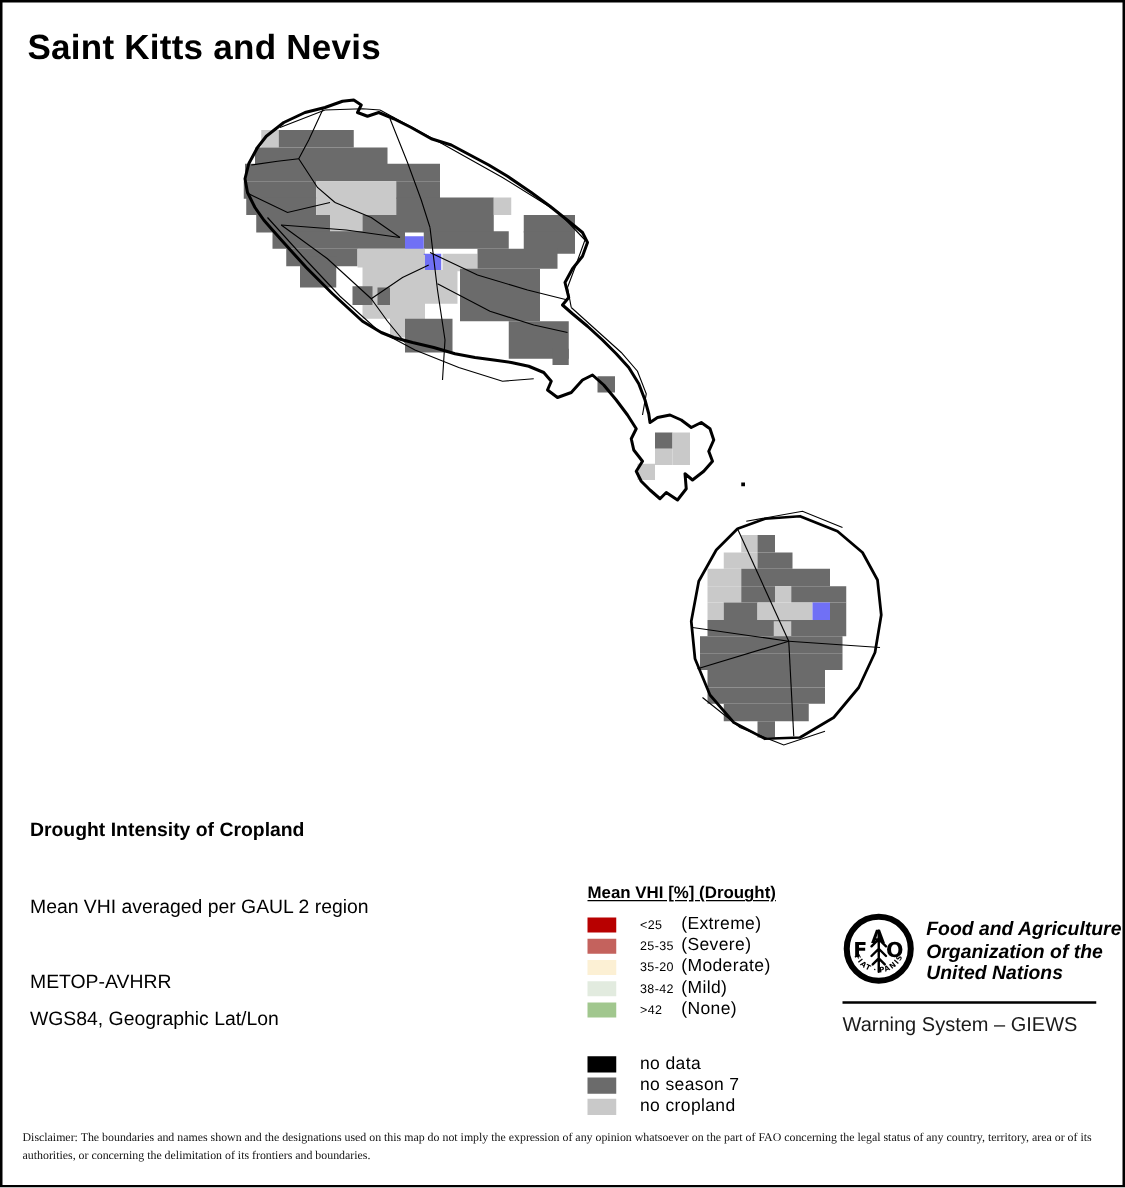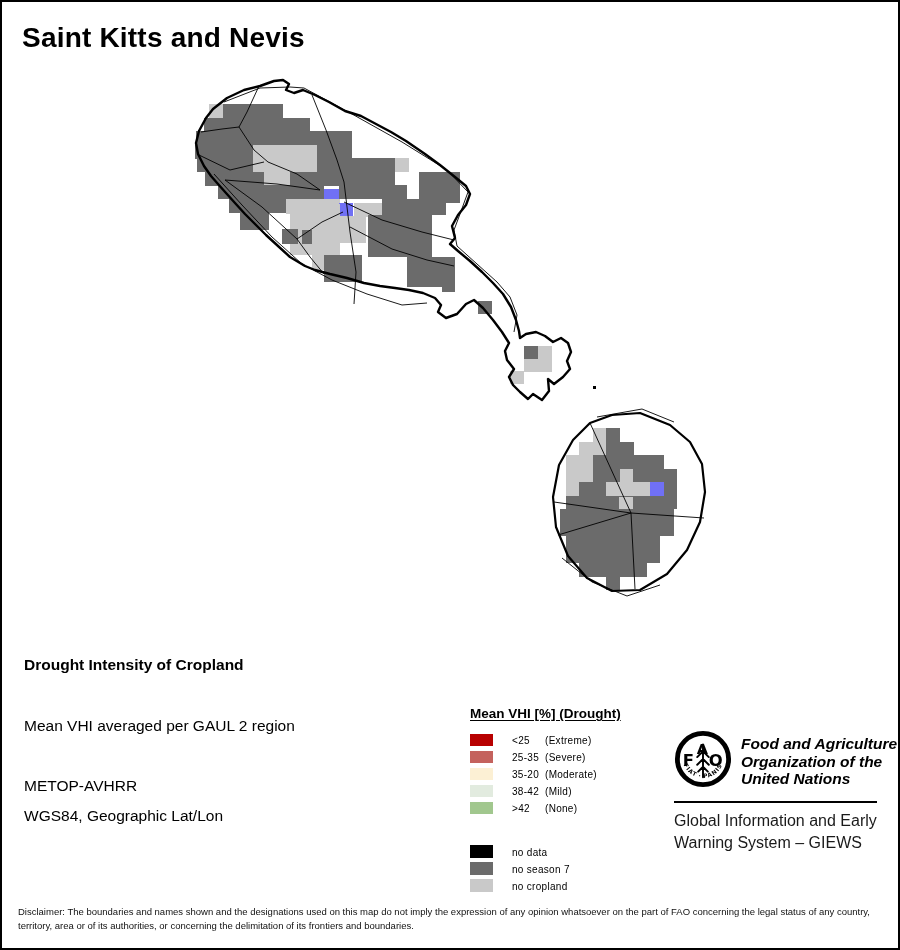--- a/index.html
+++ b/index.html
@@ -8,28 +8,28 @@
   .page-title{position:absolute;left:20px;top:20px;margin:0;font-size:28px;font-weight:bold;letter-spacing:0.2px;}
   #map-svg{position:absolute;left:0;top:0;}
   .info-line{position:absolute;left:22px;font-size:15.5px;white-space:nowrap;}
   .info-heading{font-weight:bold;text-align:right;}
   .legend{position:absolute;left:468px;top:681px;width:210px;margin-top:23px;}
   .legend-title{font-size:13.5px;font-weight:bold;text-decoration:underline;text-underline-offset:2px;margin-bottom:8px;white-space:nowrap;}
   .leg-row{display:flex;align-items:flex-end;height:17px;}
   .leg-swatch{display:inline-block;width:23px;height:12px;margin-right:19px;flex:0 0 auto;}
   .leg-swatch.tall{height:13px;}
   .leg-val{display:inline-block;width:33px;font-size:10px;letter-spacing:0.3px;white-space:nowrap;}
-  .leg-label{font-size:10px;letter-spacing:0.3px;white-space:nowrap;}
+  .leg-label{font-size:14px;letter-spacing:0.3px;white-space:nowrap;}
   .leg-gap{height:27px;}
   .fao{position:absolute;left:0;top:0;}
   .fao-logo{position:absolute;left:672px;top:728px;}
   .fao-org{position:absolute;left:739px;top:733px;font-size:15.5px;font-weight:bold;line-height:17.5px;white-space:nowrap;font-style:italic;}
   .fao-sep{position:absolute;left:672px;top:799px;width:203px;border-top:2.5px solid #000;}
   .fao-giews{position:absolute;left:672px;top:808px;font-size:16px;line-height:21.5px;color:#1a1a1a;white-space:nowrap;}
-  .disclaimer{position:absolute;left:16px;top:903px;width:864px;font-size:9.5px;line-height:13.5px;color:#111;}
+  .disclaimer{position:absolute;left:16px;top:903px;width:864px;font-size:9.5px;line-height:13.5px;color:#111;font-family:Liberation Serif, serif;}
 </style>
 </head>
 <body>
 
 <div class="page">
 
   <h1 class="page-title">Saint Kitts and Nevis</h1>
 
   <svg id="map-svg" width="900" height="950">
       <rect x="207" y="102" width="14" height="14" fill="#C9C9C9"></rect>
@@ -185,20 +185,19 @@
         <textPath href="#fao-motto-arc" startOffset="50%" text-anchor="middle">FIAT · PANIS</textPath>
       </text>
     </svg>
     <div class="fao-org">
       <div>Food and Agriculture</div>
       <div>Organization of the</div>
       <div>United Nations</div>
     </div>
     <div class="fao-sep"></div>
     <div class="fao-giews">
-      <div>Global Information and Early</div>
       <div>Warning System – GIEWS</div>
     </div>
   </div>
 
   <div class="disclaimer">Disclaimer: The boundaries and names shown and the designations used on this map do not imply the expression of any opinion whatsoever on the part of FAO concerning the legal status of any country, territory, area or of its authorities, or concerning the delimitation of its frontiers and boundaries.</div>
 
 </div>
 
 </body></html>

